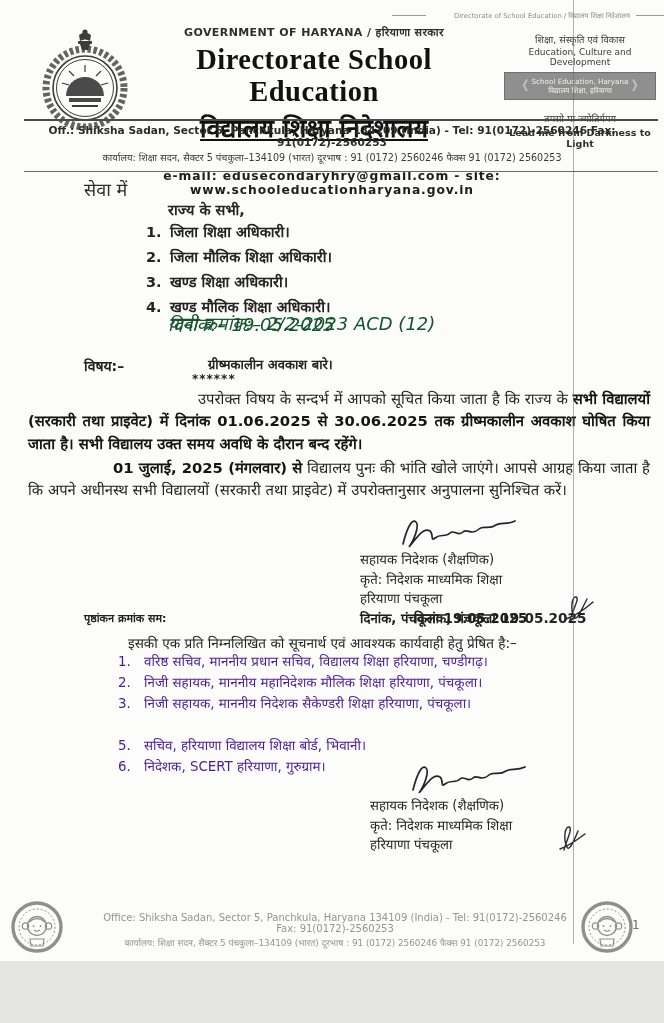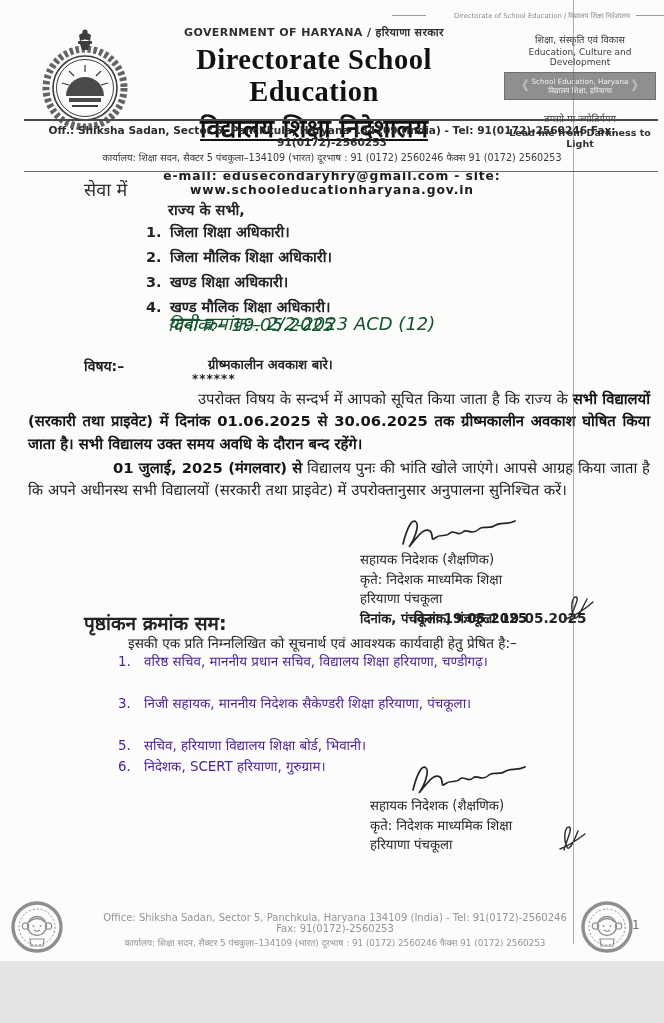--- a/index.html
+++ b/index.html
@@ -63,21 +63,21 @@
     text-align:justify; color:#1e1e1e; }
   .para b { font-weight:700; color:#141414; }
   .ind170 { text-indent:170px; }
   .ind85 { text-indent:85px; }
 
   .sig-block { position:absolute; text-align:left; }
   .sig-line { font-size:13.2px; color:#262626; line-height:19.5px; }
   .sig-date { font-size:13.2px; font-weight:bold; color:#1c1c1c; }
   .sig-svg { display:block; margin:0 auto; }
 
-  .endorse-label { position:absolute; left:84px; top:610px; font-size:19px; font-weight:bold; }
+  .endorse-label { position:absolute; left:84px; top:610px; font-size:11px; font-weight:bold; }
   .endorse-date { position:absolute; left:414px; top:608px; font-size:13.6px; font-weight:bold; }
   .endorse-intro { position:absolute; left:128px; top:633px; font-size:13.6px; }
   .e-item { position:absolute; font-size:13.4px; color:#4c1d95; }
   .e-item .n { display:inline-block; width:26px; }
 
   
   .footer-text { position:absolute; left:100px; top:912px; width:470px; text-align:center; color:#949494; }
   .f-en { font-size:10px; }
   .f-hi { font-size:8.8px; margin-top:3px; }
   .pagenum { position:absolute; left:632px; top:918px; font-size:12px; color:#6e6e6e; }
@@ -198,20 +198,23 @@
     <path d="M10,28 C13,17 20,6 16,5 C12,4 10,17 14,25 C16,30 21,19 27,7 M6,27 C14,24 24,18 33,10" stroke="#2a2a30" fill="none" stroke-width="1.4" stroke-linecap="round"></path>
   </svg>
 
   <div class="endorse-label">पृष्ठांकन क्रमांक सम:</div>
   <div class="endorse-date">दिनांक, पंचकूला 19.05.2025</div>
   <div class="endorse-intro">इसकी एक प्रति निम्नलिखित को सूचनार्थ एवं आवश्यक कार्यवाही हेतु प्रेषित है:–</div>
 
   <div class="e-item" style="left:118px; top:652px;">
     <span class="n">1.</span><span>वरिष्ठ सचिव, माननीय प्रधान सचिव, विद्यालय शिक्षा हरियाणा, चण्डीगढ़।</span>
   </div>
+  <div class="e-item" style="left:118px; top:673px;">
+    <span class="n">2.</span><span>निजी सहायक, माननीय महानिदेशक मौलिक शिक्षा हरियाणा, पंचकूला।</span>
+  </div>
   <div class="e-item" style="left:118px; top:694px;">
     <span class="n">3.</span><span>निजी सहायक, माननीय निदेशक सैकेण्डरी शिक्षा हरियाणा, पंचकूला।</span>
   </div>
   <div class="e-item" style="left:118px; top:736px;">
     <span class="n">5.</span><span>सचिव, हरियाणा विद्यालय शिक्षा बोर्ड, भिवानी।</span>
   </div>
   <div class="e-item" style="left:118px; top:757px;">
     <span class="n">6.</span><span>निदेशक, SCERT हरियाणा, गुरुग्राम।</span>
   </div>
 

